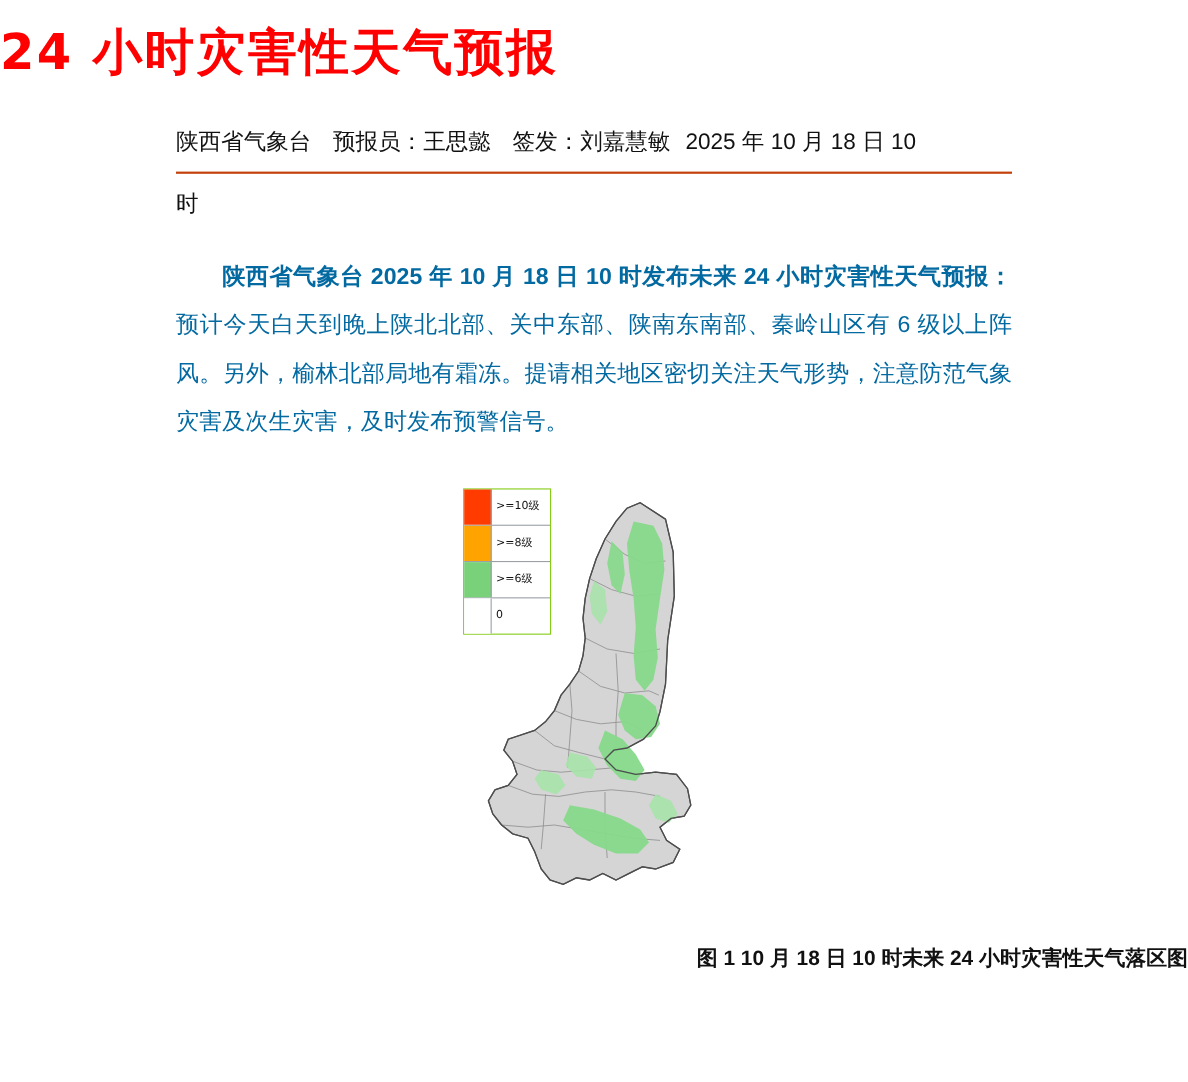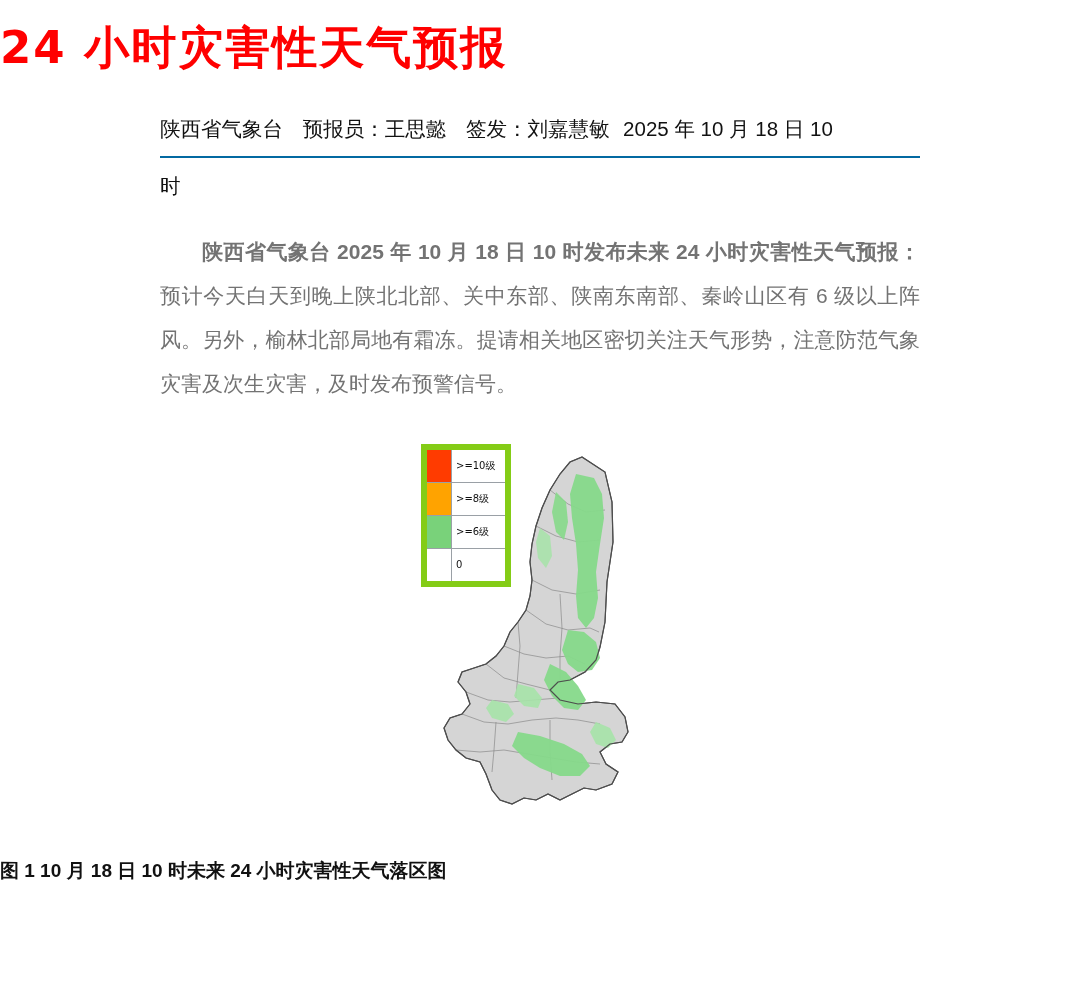--- a/index.html
+++ b/index.html
@@ -38,21 +38,21 @@
 
   
   .byline-wrap {
     margin: 26px 0 0 0;
     padding: 0 160px 0 160px;
   }
   .byline {
     font-size: 20.5px;
     line-height: 2.6;
     color: #111;
-    border-bottom: 2px solid #0369a1;
+    border-bottom: 2px solid #c2410c;
     display: block;
     padding-bottom: 0px;
     white-space: nowrap;
   }
   .byline .seg { margin-right: 14px; }
   .byline .seg-tight { margin-right: 8px; }
   .byline-cont {
     font-size: 20.5px;
     line-height: 2.3;
     color: #111;
@@ -62,21 +62,21 @@
 
   
   .body-wrap {
     margin: 16px 0 0 0;
     padding: 0 160px 0 160px;
   }
   .para {
     font-size: 21px;
     line-height: 2.1;
     text-align: justify;
-    color: #737373;
+    color: #0369a1;
     text-indent: 2em;
   }
   .para .lead {
     font-weight: bold;
   }
 
   
   .figure {
     margin-top: 26px;
     position: relative;
@@ -86,21 +86,21 @@
     position: relative;
     width: 1080px;
     height: 420px;
   }
 
   .legend {
     position: absolute;
     left: 421px;
     top: 12px;
     width: 78px;
-    border: 6px solid #84cc16;
+    border: 1px solid #84cc16;
     background: #ffffff;
     font-size: 9.5px;
     line-height: 1;
     z-index: 5;
   }
   .legend-row {
     display: flex;
     align-items: stretch;
     height: 32px;
     border-bottom: 1px solid #9aa0a6;
@@ -120,21 +120,21 @@
     font-family: "DejaVu Sans", "Liberation Sans", sans-serif;
   }
 
   .map-svg {
     position: absolute;
     left: 400px;
     top: 0;
   }
 
   .fig-caption {
-    text-align: left;
+    text-align: right;
     font-size: 19px;
     font-weight: bold;
     color: #111;
     margin-top: 6px;
   }
 </style>
 </head>
 <body>
 
 <div class="page">

